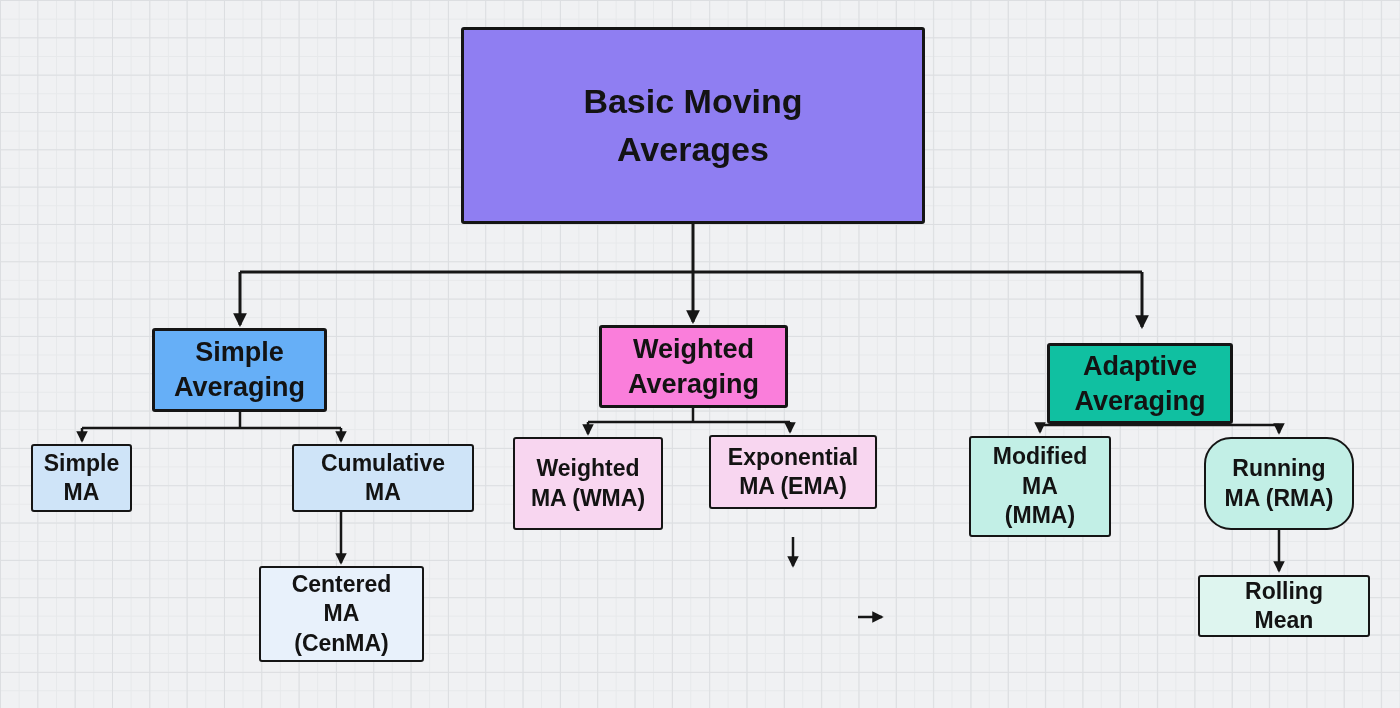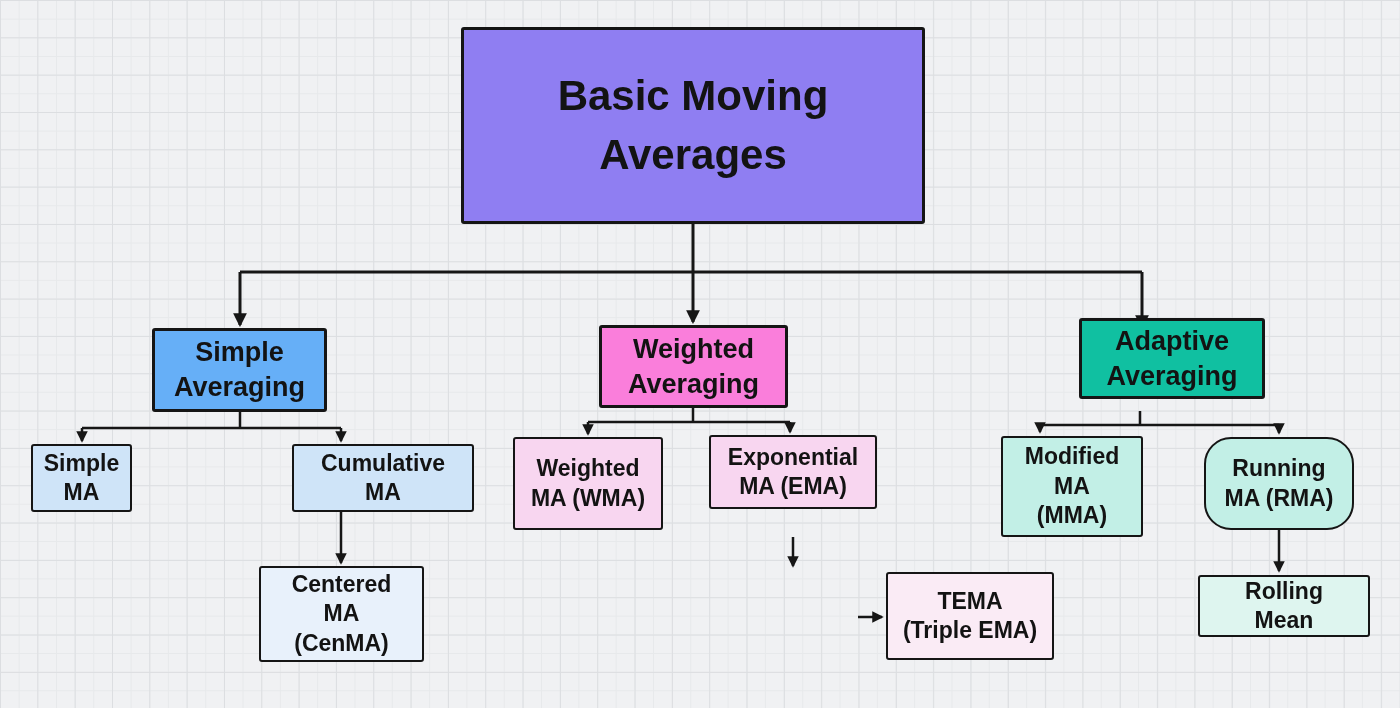--- a/index.html
+++ b/index.html
@@ -29,29 +29,29 @@
     box-sizing:border-box;
     display:flex;align-items:center;justify-content:center;
     text-align:center;
     font-weight:700;
     color:#131313;
     border:3px solid #151515;
     border-radius:3px;
     white-space:pre-line;
     line-height:1.28;
   }
-  .lvl1{font-size:42px;line-height:1.4;}
+  .lvl1{font-size:34px;line-height:1.4;}
   .lvl2{font-size:27px;}
   .lvl3{font-size:23px;border-width:2.5px;}
 
   
   .n-root      {left:461px; top:27px;  width:464px; height:197px;}
   .n-simple    {left:152px; top:328px; width:175px; height:84px;}
   .n-weighted  {left:599px; top:325px; width:189px; height:83px;}
-  .n-adaptive  {left:1047px;top:318px; width:186px; height:81px;margin-left:32px;}
+  .n-adaptive  {left:1047px;top:343px; width:186px; height:81px;}
   .n-simplema  {left:31px;  top:444px; width:101px; height:68px;}
   .n-cumma     {left:262px; top:444px; width:182px; height:68px;margin-left:30px;}
   .n-cenma     {left:259px; top:566px; width:165px; height:96px;}
   .n-wma       {left:513px; top:437px; width:150px; height:93px;}
   .n-ema       {left:709px; top:435px; width:168px; height:74px;}
   .n-dema      {left:728px; top:570px; width:130px; height:95px;}
   .n-tema      {left:886px; top:572px; width:168px; height:88px;}
   .n-mma       {left:969px; top:436px; width:142px; height:101px;}
   .n-rma       {left:1204px;top:437px; width:150px; height:93px;}
   .n-rolling   {left:1198px;top:575px; width:172px; height:62px;}
@@ -112,24 +112,22 @@
 MA
 (CenMA)</div>
 
   <div class="node lvl3 n-wma" style="background-color: rgb(248, 214, 240);">Weighted
 MA (WMA)</div>
 
   <div class="node lvl3 n-ema" style="background-color: rgb(248, 214, 240);">Exponential
 MA (EMA)</div>
 
 
-  <div class="node lvl3 n-tema" style="background-color: rgb(250, 235, 245);">TEMA
-(Triple EMA)</div>
 
-  <div class="node lvl3 n-mma" style="background-color: rgb(194, 239, 230); margin-left: 32px;">Modified
+  <div class="node lvl3 n-mma" style="background-color: rgb(194, 239, 230);">Modified
 MA
 (MMA)</div>
 
   <div class="node lvl3 n-rma" style="background-color: rgb(194, 239, 230); border-radius: 27px;">Running
 MA (RMA)</div>
 
   <div class="node lvl3 n-rolling" style="background-color: rgb(222, 245, 239);">Rolling
 Mean</div>
 
 </div>

